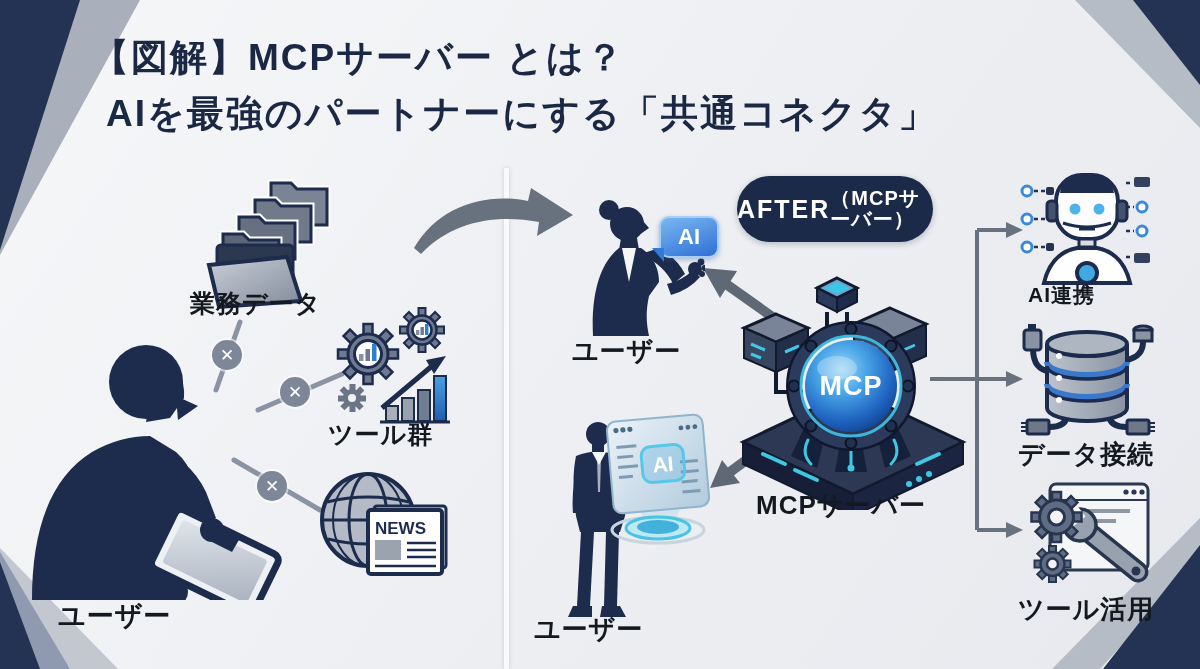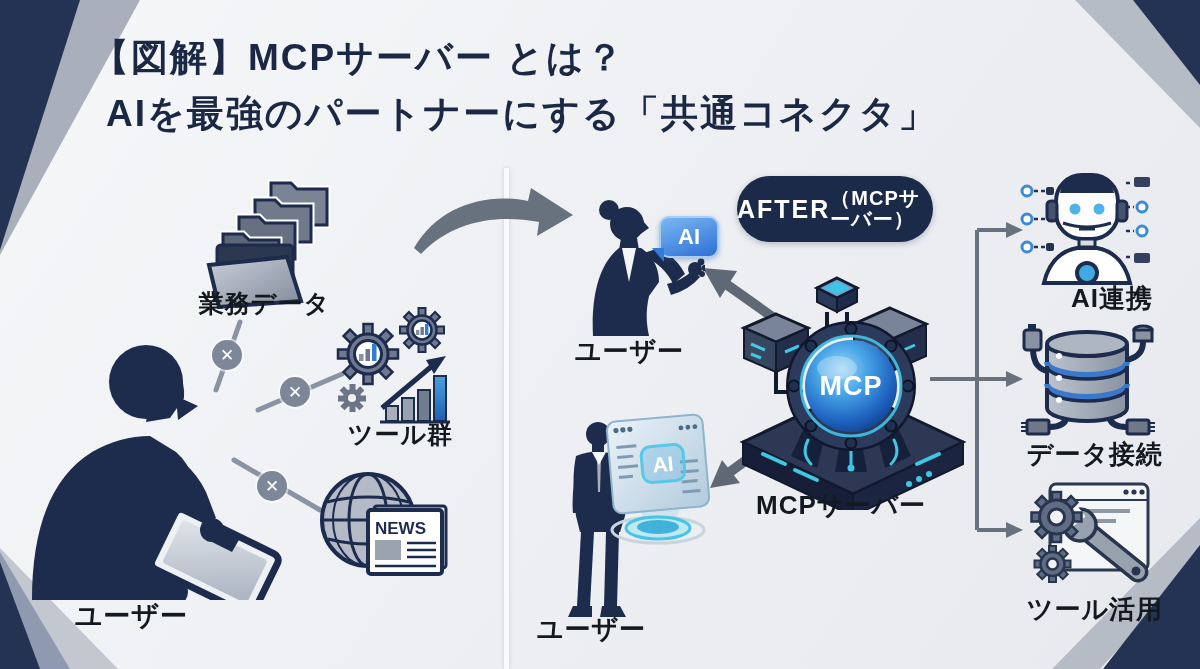--- a/index.html
+++ b/index.html
@@ -4,21 +4,21 @@
 <style>
   html,body{margin:0;padding:0;background:#d8dade;font-family:"Liberation Sans","DejaVu Sans",sans-serif;}
   #canvas{position:relative;width:1200px;height:669px;overflow:hidden;
           background:linear-gradient(125deg,#f6f7f9 0%,#eef0f3 45%,#e7e9ee 100%);}
   .abs{position:absolute;}
   svg{display:block;}
   svg text{font-family:"Liberation Sans","DejaVu Sans",sans-serif;}
   #title{left:92px;top:30px;z-index:4;color:#1b2844;font-weight:800;
          font-size:37px;line-height:56px;letter-spacing:2px;white-space:nowrap;}
   #title .l2{padding-left:14px;}
-  .lbl{z-index:5;color:#14181f;font-weight:700;font-size:25px;text-align:right;
+  .lbl{z-index:5;color:#14181f;font-weight:700;font-size:25px;text-align:left;
        letter-spacing:1px;white-space:nowrap;}
   #divider{left:504px;top:168px;width:5px;height:501px;z-index:1;
            background:#f9fafc;box-shadow:0 0 4px rgba(40,50,70,.18);}
   .xmark{width:30px;height:30px;border-radius:50%;background:#7d8798;color:#ffffff;
          font-weight:700;font-size:17px;display:flex;align-items:center;justify-content:center;
          z-index:3;box-shadow:0 0 0 2px rgba(255,255,255,.55);}
   #after-badge{left:737px;top:176px;width:196px;height:66px;border-radius:34px;
                background:#1c2a4a;z-index:4;display:flex;flex-direction:row;
                align-items:center;justify-content:center;color:#fff;box-shadow:0 2px 6px rgba(20,30,60,.25);}
   #after-badge .b1{font-size:25px;font-weight:800;letter-spacing:2px;line-height:27px;}
@@ -424,21 +424,21 @@
       <circle cx="81" cy="44" r="5.5" fill="#4fb2e8"></circle>
       <path d="M45,58 Q69,66 93,58" fill="none" stroke="#1d2b4d" stroke-width="3"></path>
       <line x1="61" y1="64" x2="77" y2="64" stroke="#1d2b4d" stroke-width="3"></line>
     </g>
     <g>
       <rect x="61" y="74" width="16" height="8" fill="#d9dde3" stroke="#1d2b4d" stroke-width="3"></rect>
       <path d="M26,118 Q33,88 59,83 L79,83 Q105,88 112,118 Z" fill="#ffffff" stroke="#1d2b4d" stroke-width="4"></path>
       <circle cx="69" cy="108" r="10" fill="#3fa9e0" stroke="#1d2b4d" stroke-width="4"></circle>
     </g>
   </svg>
-  <div class="abs lbl" style="left:1028px;top:281px;width:125px;font-size:26px">AI連携</div>
+  <div class="abs lbl" style="left:1028px;top:281px;width:125px;font-size:21px">AI連携</div>
 
   <svg class="abs z2" style="left:1015px;top:322px" width="145" height="115" viewBox="0 0 145 115">
     <defs>
       <linearGradient id="dbgrad" x1="0" y1="0" x2="1" y2="0">
         <stop offset="0" stop-color="#bcc3cd"></stop>
           <stop offset="1" stop-color="#8a93a2"></stop>
       </linearGradient>
     </defs>
     <g stroke="#1d2b4d" fill="none" stroke-width="6" stroke-linecap="round">
       <path d="M18,26 C18,42 24,48 36,50"></path>

